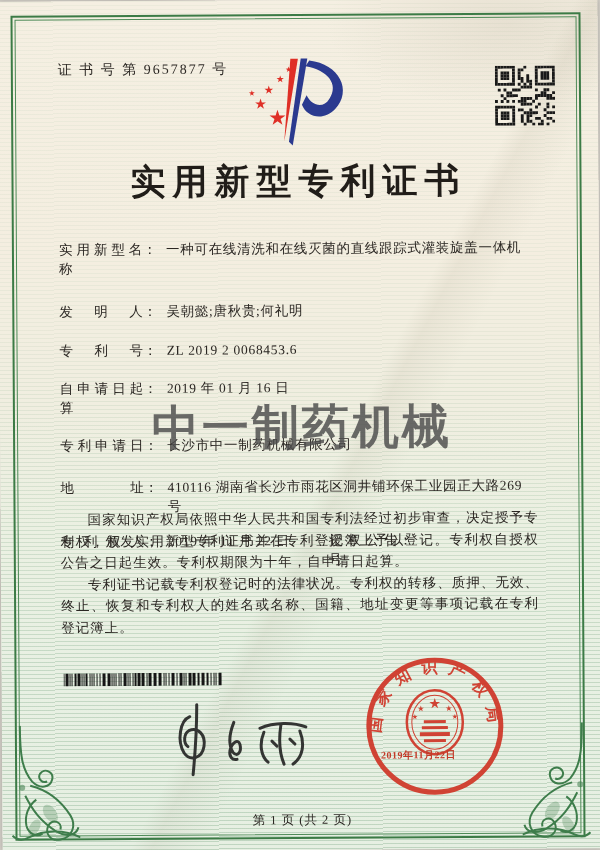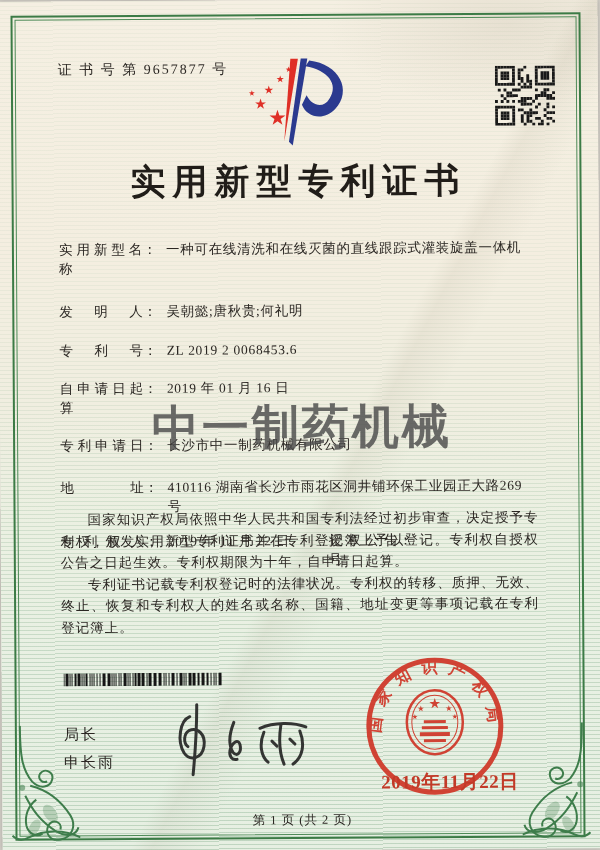--- a/index.html
+++ b/index.html
@@ -32,21 +32,21 @@
   .grant-no .flabel{width:70px;}
   .paras{left:60px;right:62px;top:508px;font-size:13.5px;line-height:21.5px;
     letter-spacing:1px;color:#2b2723;text-align:justify;}
   .paras p{margin:0;text-indent:2em;}
   .watermark{left:152px;top:396px;z-index:6;font-family:"Liberation Sans","DejaVu Sans",sans-serif;
     font-weight:bold;font-size:47px;letter-spacing:3px;color:#4c4c4c;opacity:.82;white-space:nowrap;}
   .barcode-wrap{left:62px;top:671px;}
   .commissioner{left:62px;top:719px;font-size:15px;color:#2b2723;letter-spacing:2px;line-height:28px;}
   .sig-wrap{left:158px;top:696px;z-index:4;}
   .seal-wrap{left:361px;top:655px;z-index:5;}
-  .seal-date{left:379px;top:770px;z-index:6;font-size:19px;color:#c23a28;letter-spacing:.5px;font-weight:bold;}
+  .seal-date{left:379px;top:749px;z-index:6;font-size:10px;color:#c23a28;letter-spacing:.5px;font-weight:bold;}
   .footer{left:0;right:0;top:812px;text-align:center;font-size:12.5px;letter-spacing:1px;color:#2b2723;}
   .fl-br{right:8px;bottom:6px;z-index:4;}
   .fl-bl{left:6px;bottom:6px;z-index:4;}
 </style>
 </head>
 <body>
 
 <div class="sheet">
   <div class="guilloche"></div>
   <div class="crease"></div>
@@ -371,24 +371,20 @@
         <rect x="134" y="0" width="2" height="13" fill="#161616"></rect>
         <rect x="138" y="0" width="3" height="13" fill="#161616"></rect>
         <rect x="143" y="0" width="2" height="13" fill="#161616"></rect>
         <rect x="147" y="0" width="1" height="13" fill="#161616"></rect>
         <rect x="150" y="0" width="1" height="13" fill="#161616"></rect>
         <rect x="152" y="0" width="1" height="13" fill="#161616"></rect>
         <rect x="155" y="0" width="3" height="13" fill="#161616"></rect>
       </svg>
   </div>
 
-  <div class="abs commissioner">
-    <div>局长</div>
-    <div>申长雨</div>
-  </div>
 
   <svg class="abs sig-wrap" width="160" height="82" viewBox="0 0 160 82">
     <g fill="none" stroke="#1c1c1c" stroke-width="3" stroke-linecap="round" opacity=".88">
       <path d="M37,8 C37,28 35,58 33,78"></path>
       <path d="M30,20 C20,24 17,44 24,56 C30,65 42,62 44,50 C46,38 38,30 29,34 C24,37 23,46 28,50"></path>
       <path d="M74,26 C70,36 68,48 73,56 C77,61 82,56 80,48 C78,42 72,46 70,54 C69,60 72,64 77,63"></path>
       <path d="M100,32 C114,26 134,26 146,31"></path>
       <path d="M121,29 C119,42 119,56 124,68"></path>
       <path d="M104,36 C99,48 101,60 108,66"></path>
       <path d="M140,35 C145,48 143,61 133,68"></path>

